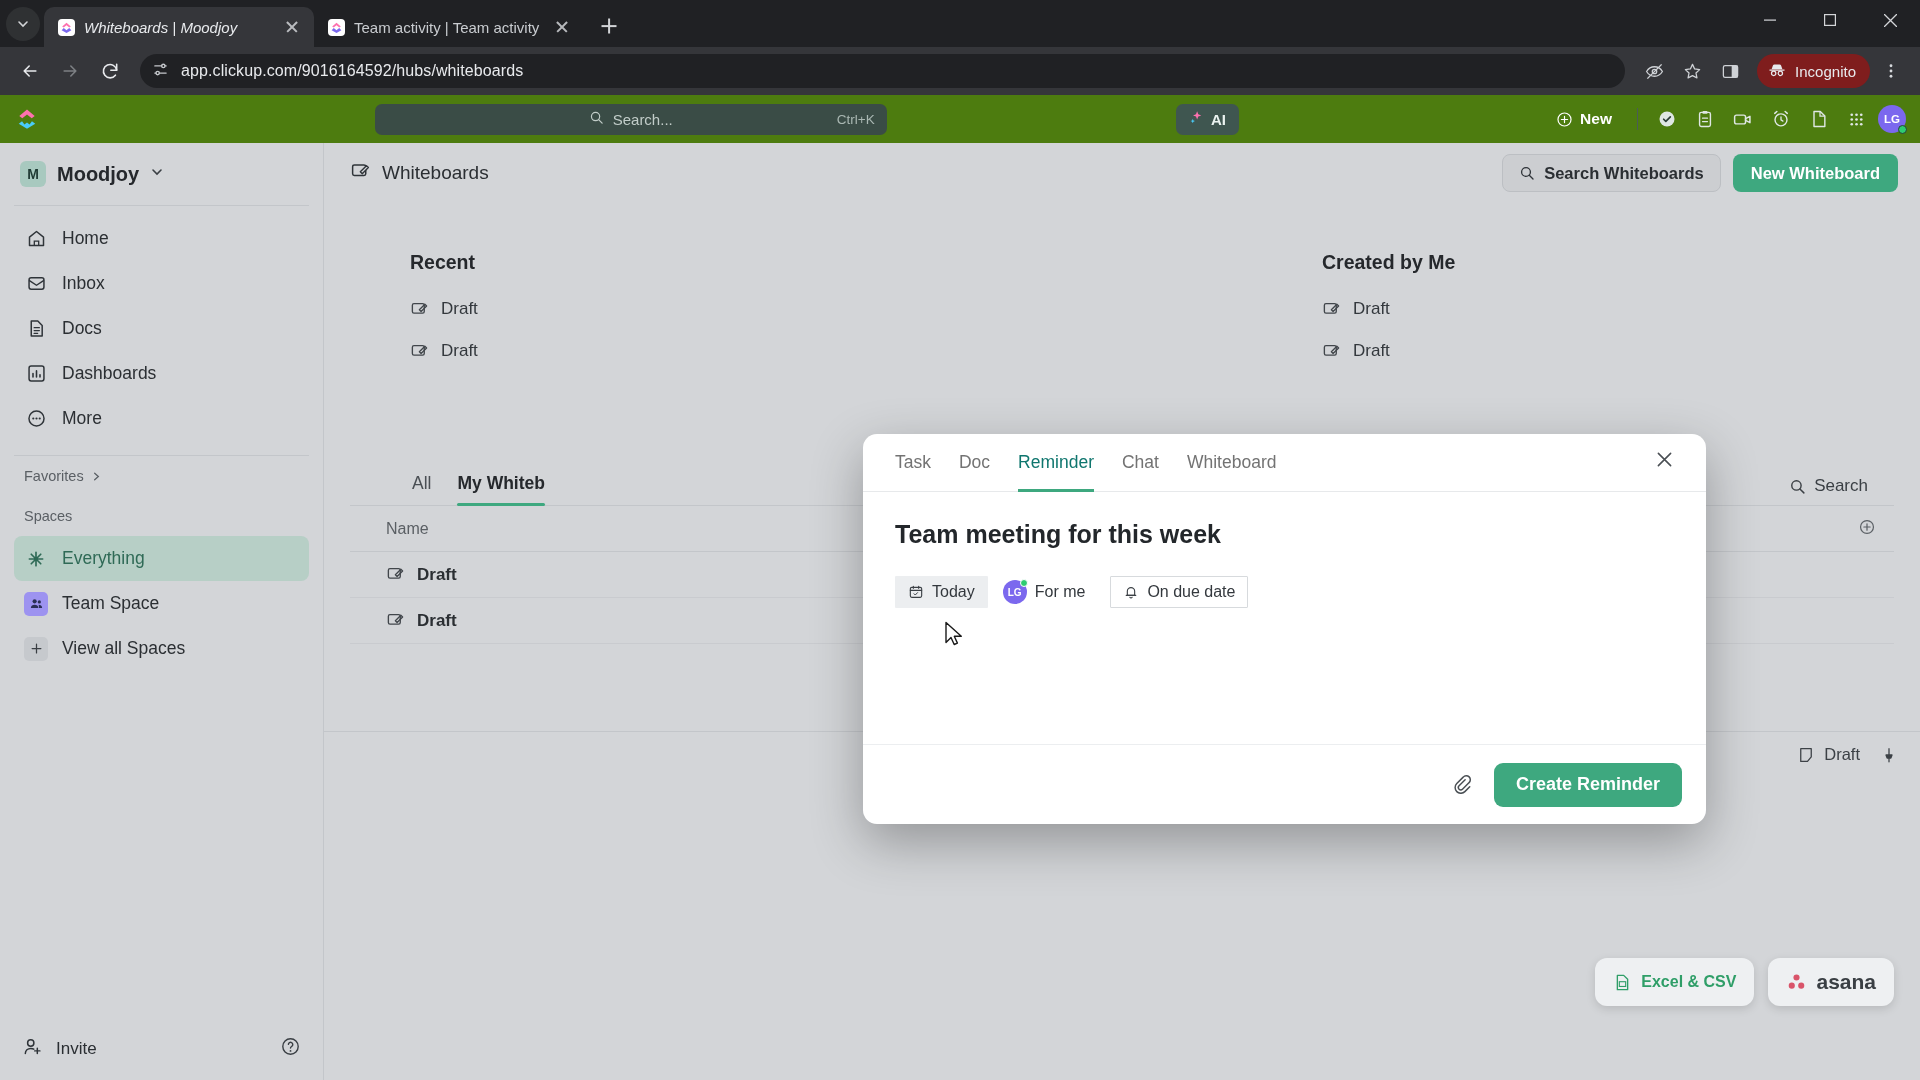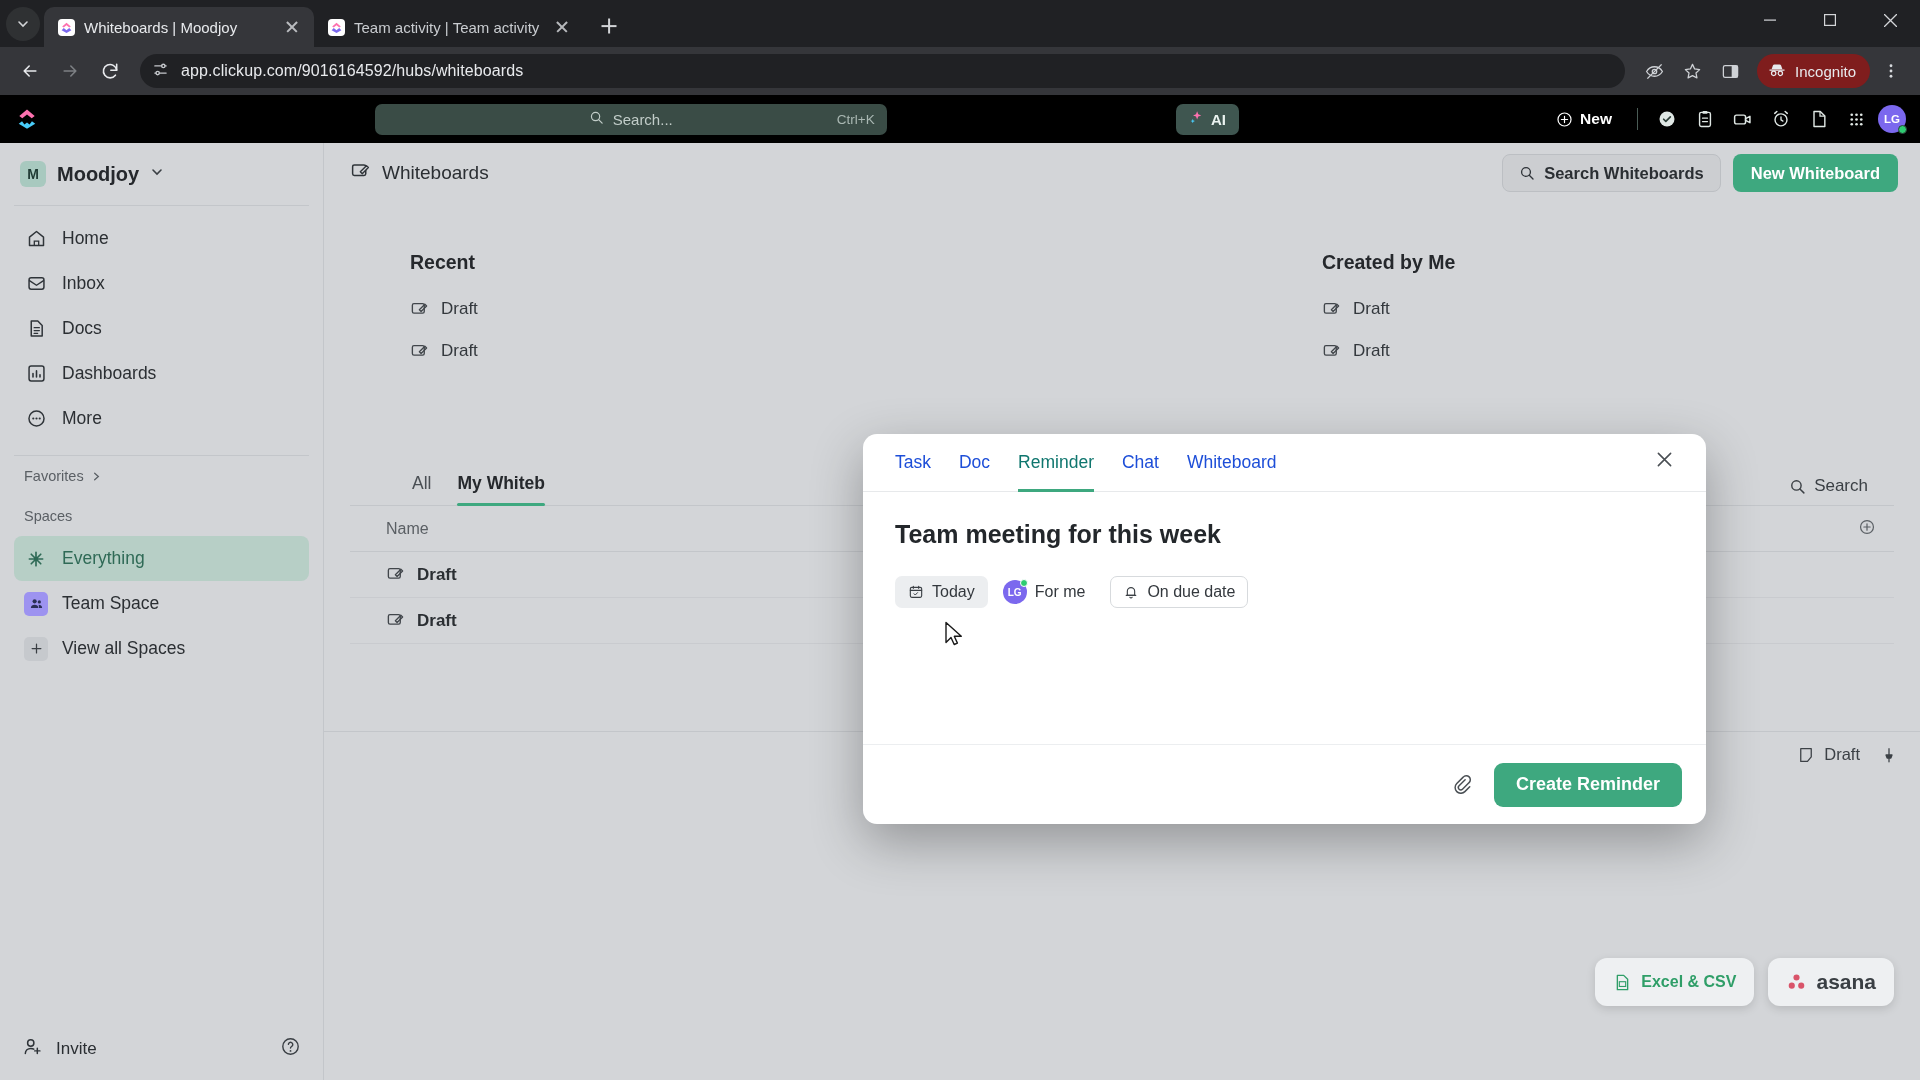--- a/index.html
+++ b/index.html
@@ -17,21 +17,21 @@
   .tab-menu-btn {
     width: 34px; height: 34px; border-radius: 17px; background: #2f3133;
     display: flex; align-items: center; justify-content: center;
     margin-bottom: 6px; margin-right: 4px; flex: none;
   }
   .tab {
     height: 40px; display: flex; align-items: center; gap: 9px;
     padding: 0 12px 0 14px; border-radius: 10px 10px 0 0;
     min-width: 270px; max-width: 300px; position: relative;
   }
-  .tab.active { background: #35363a; }
+  .tab.active { background: #35363a; font-style: italic; }
   .tab-favicon {
     width: 17px; height: 17px; border-radius: 4px; flex: none;
     background: #fff; display:flex; align-items:center; justify-content:center;
   }
   .tab-title {
     color: #e8eaed; font-size: 15px; white-space: nowrap;
     overflow: hidden; text-overflow: ellipsis; flex: 1;
   }
   .tab.inactive .tab-title { color: #c9ccd0; }
   .tab-close { width: 20px; height: 20px; flex: none; position: relative; opacity: .85; }
@@ -64,21 +64,21 @@
   .tb-icon { width: 34px; height: 34px; display:flex; align-items:center; justify-content:center; flex:none; }
   .incognito-pill {
     height: 34px; background: #7f1d1d; border-radius: 17px; display:flex;
     align-items:center; gap:8px; padding: 0 14px 0 10px; margin-left: 6px;
   }
   .incognito-pill span { color:#e8eaed; font-size:15px; }
 
   
   .app { flex: 1; display: flex; flex-direction: column; background: #d3d5d8; position: relative; }
   .cu-topbar {
-    height: 48px; background: #000000; display: flex; align-items: center;
+    height: 48px; background: #4d7c0f; display: flex; align-items: center;
     padding: 0 14px; gap: 10px; flex: none;
   }
   .cu-logo { width: 26px; height: 26px; display:flex; align-items:center; justify-content:center;}
   .cu-search {
     width: 512px; height: 31px; background: #3a4c46; border-radius: 7px;
     display: flex; align-items: center; justify-content: center; gap: 9px;
     margin: 0 auto; position: relative;
   }
   .cu-search-text { color: #c2cdc9; font-size: 15px; }
   .cu-kbd { position: absolute; right: 12px; color: #aab8b3; font-size: 13.5px; }
@@ -213,31 +213,31 @@
   .overlay { position: absolute; inset: 0; }
   .modal {
     position: absolute; left: 539px; top: 291px; width: 843px; height: 390px;
     background: #fff; border-radius: 14px; box-shadow: 0 18px 52px rgba(0,0,0,.30);
     display: flex; flex-direction: column; overflow: hidden;
   }
   .modal-tabs {
     height: 58px; display: flex; align-items: center; gap: 28px; padding: 0 32px;
     border-bottom: 1px solid #e7e9eb; position: relative;
   }
-  .mtab { font-size: 17.5px; color: #1d4ed8; position: relative; height: 58px; display:flex; align-items:center; }
+  .mtab { font-size: 17.5px; color: #737373; position: relative; height: 58px; display:flex; align-items:center; }
   .mtab.active { font-weight: 400; color: #0f766e; justify-content: flex-end; }
   .mtab.active::after {
     content: ""; position: absolute; left: 0; right: 0; bottom: 0; height: 3px; background: #3ea87f;
   }
   .modal-close { position: absolute; right: 24px; width: 28px; height: 28px; }
   .modal-body { flex: 1; padding: 28px 32px 0 32px; }
   .modal-title { font-size: 25px; font-weight: 700; color: #23272b; }
   .chips { display: flex; align-items: center; gap: 12px; margin-top: 27px; }
   .chip {
-    height: 32px; padding: 0 12px; border-radius: 7px; display: flex; align-items: center;
+    height: 32px; padding: 0 12px; border-radius: 1px; display: flex; align-items: center;
     gap: 8px; font-size: 16px; color: #33383d; border: 1px solid transparent;
   }
   .chip.bordered { border-color: #d7dadd; }
   .chip.hovered { background: #eceef0; }
   .chip.plain { padding-left: 2px; }
   .modal-footer {
     height: 80px; border-top: 1px solid #eceef0; display: flex; align-items: center;
     justify-content: flex-end; gap: 22px; padding: 0 24px;
   }
   .btn-create {

